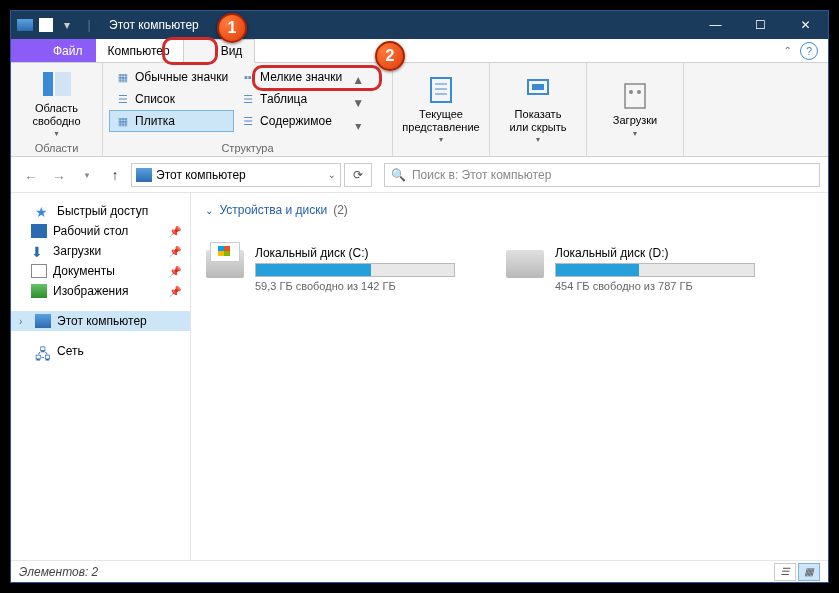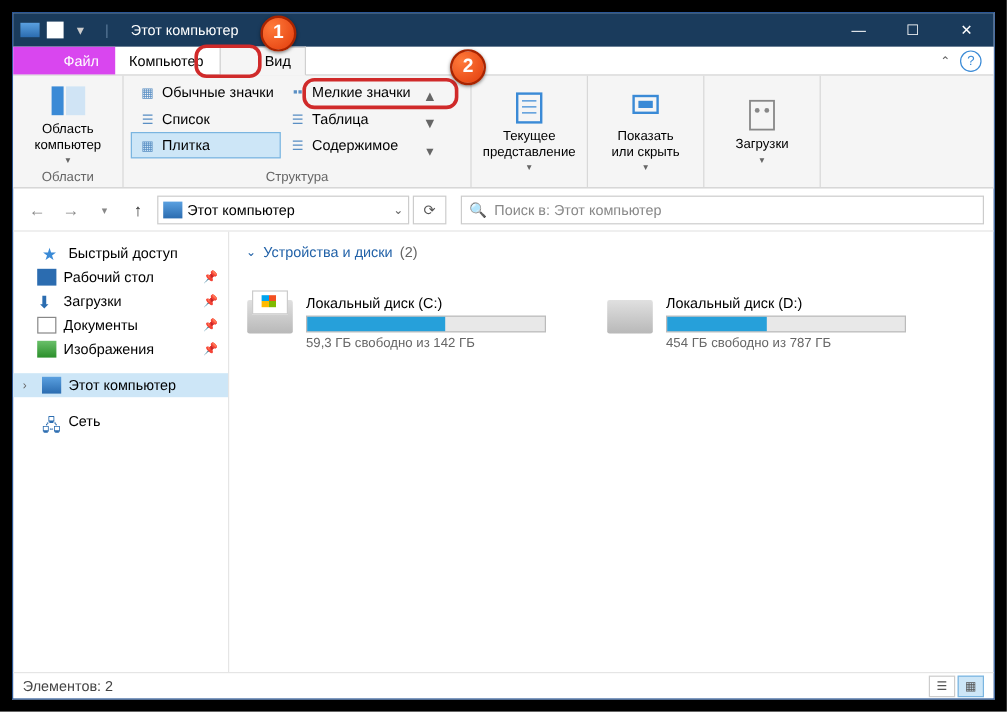--- a/index.html
+++ b/index.html
@@ -10,21 +10,21 @@
   .titlebar { height: 28px; background: #1a3b5c; display: flex; align-items: center; color: #fff; }
   .titlebar .qat { display: flex; align-items: center; gap: 6px; padding: 0 6px; }
   .titlebar .qat .sq { width: 16px; height: 16px; display: flex; align-items: center; justify-content: center; }
   .titlebar .title { padding-left: 6px; font-size: 12px; }
   .titlebar .controls { margin-left: auto; display: flex; }
   .titlebar .controls div { width: 45px; height: 28px; display: flex; align-items: center; justify-content: center; color: #fff; }
   
   
   .tabs { height: 24px; background: #fff; display: flex; align-items: stretch; border-bottom: 1px solid #d0d0d0; position: relative; }
   .tabs .tab { padding: 0 12px; display: flex; align-items: center; border-right: 1px solid transparent; cursor: default; position: relative; }
-  .tabs .tab.file { background: #d946ef; color: #fff; padding-left: 42px; }
+  .tabs .tab.file { background: #8b5cf6; color: #fff; padding-left: 42px; }
   .tabs .tab.active { background: #f5f5f5; border: 1px solid #d0d0d0; border-bottom: 1px solid #f5f5f5; margin-bottom: -1px; padding-left: 37px; }
   .tabs .spacer { flex: 1; }
   .tabs .right { display: flex; align-items: center; gap: 8px; padding: 0 10px; color: #666; }
   .tabs .help { width: 18px; height: 18px; border: 1px solid #3a8ad6; border-radius: 50%; display: flex; align-items: center; justify-content: center; color: #3a8ad6; font-size: 11px; }
   
   
   .ribbon { height: 94px; background: #f5f5f5; border-bottom: 1px solid #d0d0d0; display: flex; }
   .rgroup { border-right: 1px solid #d8d8d8; padding: 3px 6px 2px; display: flex; flex-direction: column; }
   .rgroup .body { flex: 1; display: flex; }
   .rgroup .label { text-align: center; color: #666; font-size: 11px; padding-top: 2px; }
@@ -66,21 +66,21 @@
   .content .section-hdr .chev { font-size: 10px; }
   .drives { display: flex; gap: 40px; margin-top: 29px; }
   .drive { display: flex; gap: 10px; width: 260px; }
   .drive .dico { width: 40px; height: 36px; display: flex; align-items: center; justify-content: center; }
   .drive .dbody .dname { font-size: 12px; margin-bottom: 3px; }
   .drive .dbody .bar { width: 200px; height: 14px; border: 1px solid #bbb; background: #e8e8e8; position: relative; margin-bottom: 3px; }
   .drive .dbody .bar .fill { height: 100%; background: #26a0da; }
   .drive .dbody .dtxt { font-size: 11px; color: #666; }
   
   
-  .statusbar { height: 22px; border-top: 1px solid #e5e5e5; display: flex; align-items: center; padding: 0 8px; font-size: 11px; color: #444; }
+  .statusbar { height: 22px; border-top: 1px solid #e5e5e5; display: flex; align-items: center; padding: 0 8px; font-size: 11px; color: #444; font-style: italic; }
   .statusbar .right { margin-left: auto; display: flex; gap: 2px; }
   .statusbar .vbtn { width: 22px; height: 18px; border: 1px solid #ccc; display: flex; align-items: center; justify-content: center; font-size: 10px; color: #555; }
   .statusbar .vbtn.active { background: #cde6f7; border-color: #7ab5e0; }
   
   
   .callout { position: absolute; border: 3px solid #d02a2a; border-radius: 10px; pointer-events: none; }
   .badge { position: absolute; width: 30px; height: 30px; border-radius: 50%; background: radial-gradient(circle at 30% 30%, #ff7a3a, #e23c0c); border: 2px solid #a82400; color: #fff; font-weight: bold; font-size: 16px; display: flex; align-items: center; justify-content: center; box-shadow: 0 1px 3px rgba(0,0,0,.5); pointer-events: none; }
   
   
   .ico-monitor { width: 16px; height: 12px; background: linear-gradient(#5aa0e0,#2b6cb0); display: inline-block; }
@@ -132,21 +132,21 @@
     <div class="rgroup" style="width:92px">
       <div class="body">
         <div class="big-btn arrow-down">
           <div class="ico">
             <svg width="32" height="32">
                 <rect x="2" y="4" width="10" height="24" fill="#3a8ad6"></rect>
                 <rect x="14" y="4" width="16" height="24" fill="#d0e4f5"></rect>
               </svg>
           </div>
           <div class="lbl" style="white-space:pre-line">Область
-компьютер</div>
+свободно</div>
         </div>
       </div>
       <div class="label">Области</div>
     </div>
 
     <div class="rgroup" style="width:290px">
       <div class="body">
         <div class="layout-grid">
           <div class="layout-item">
               <span class="mico">▦</span>

